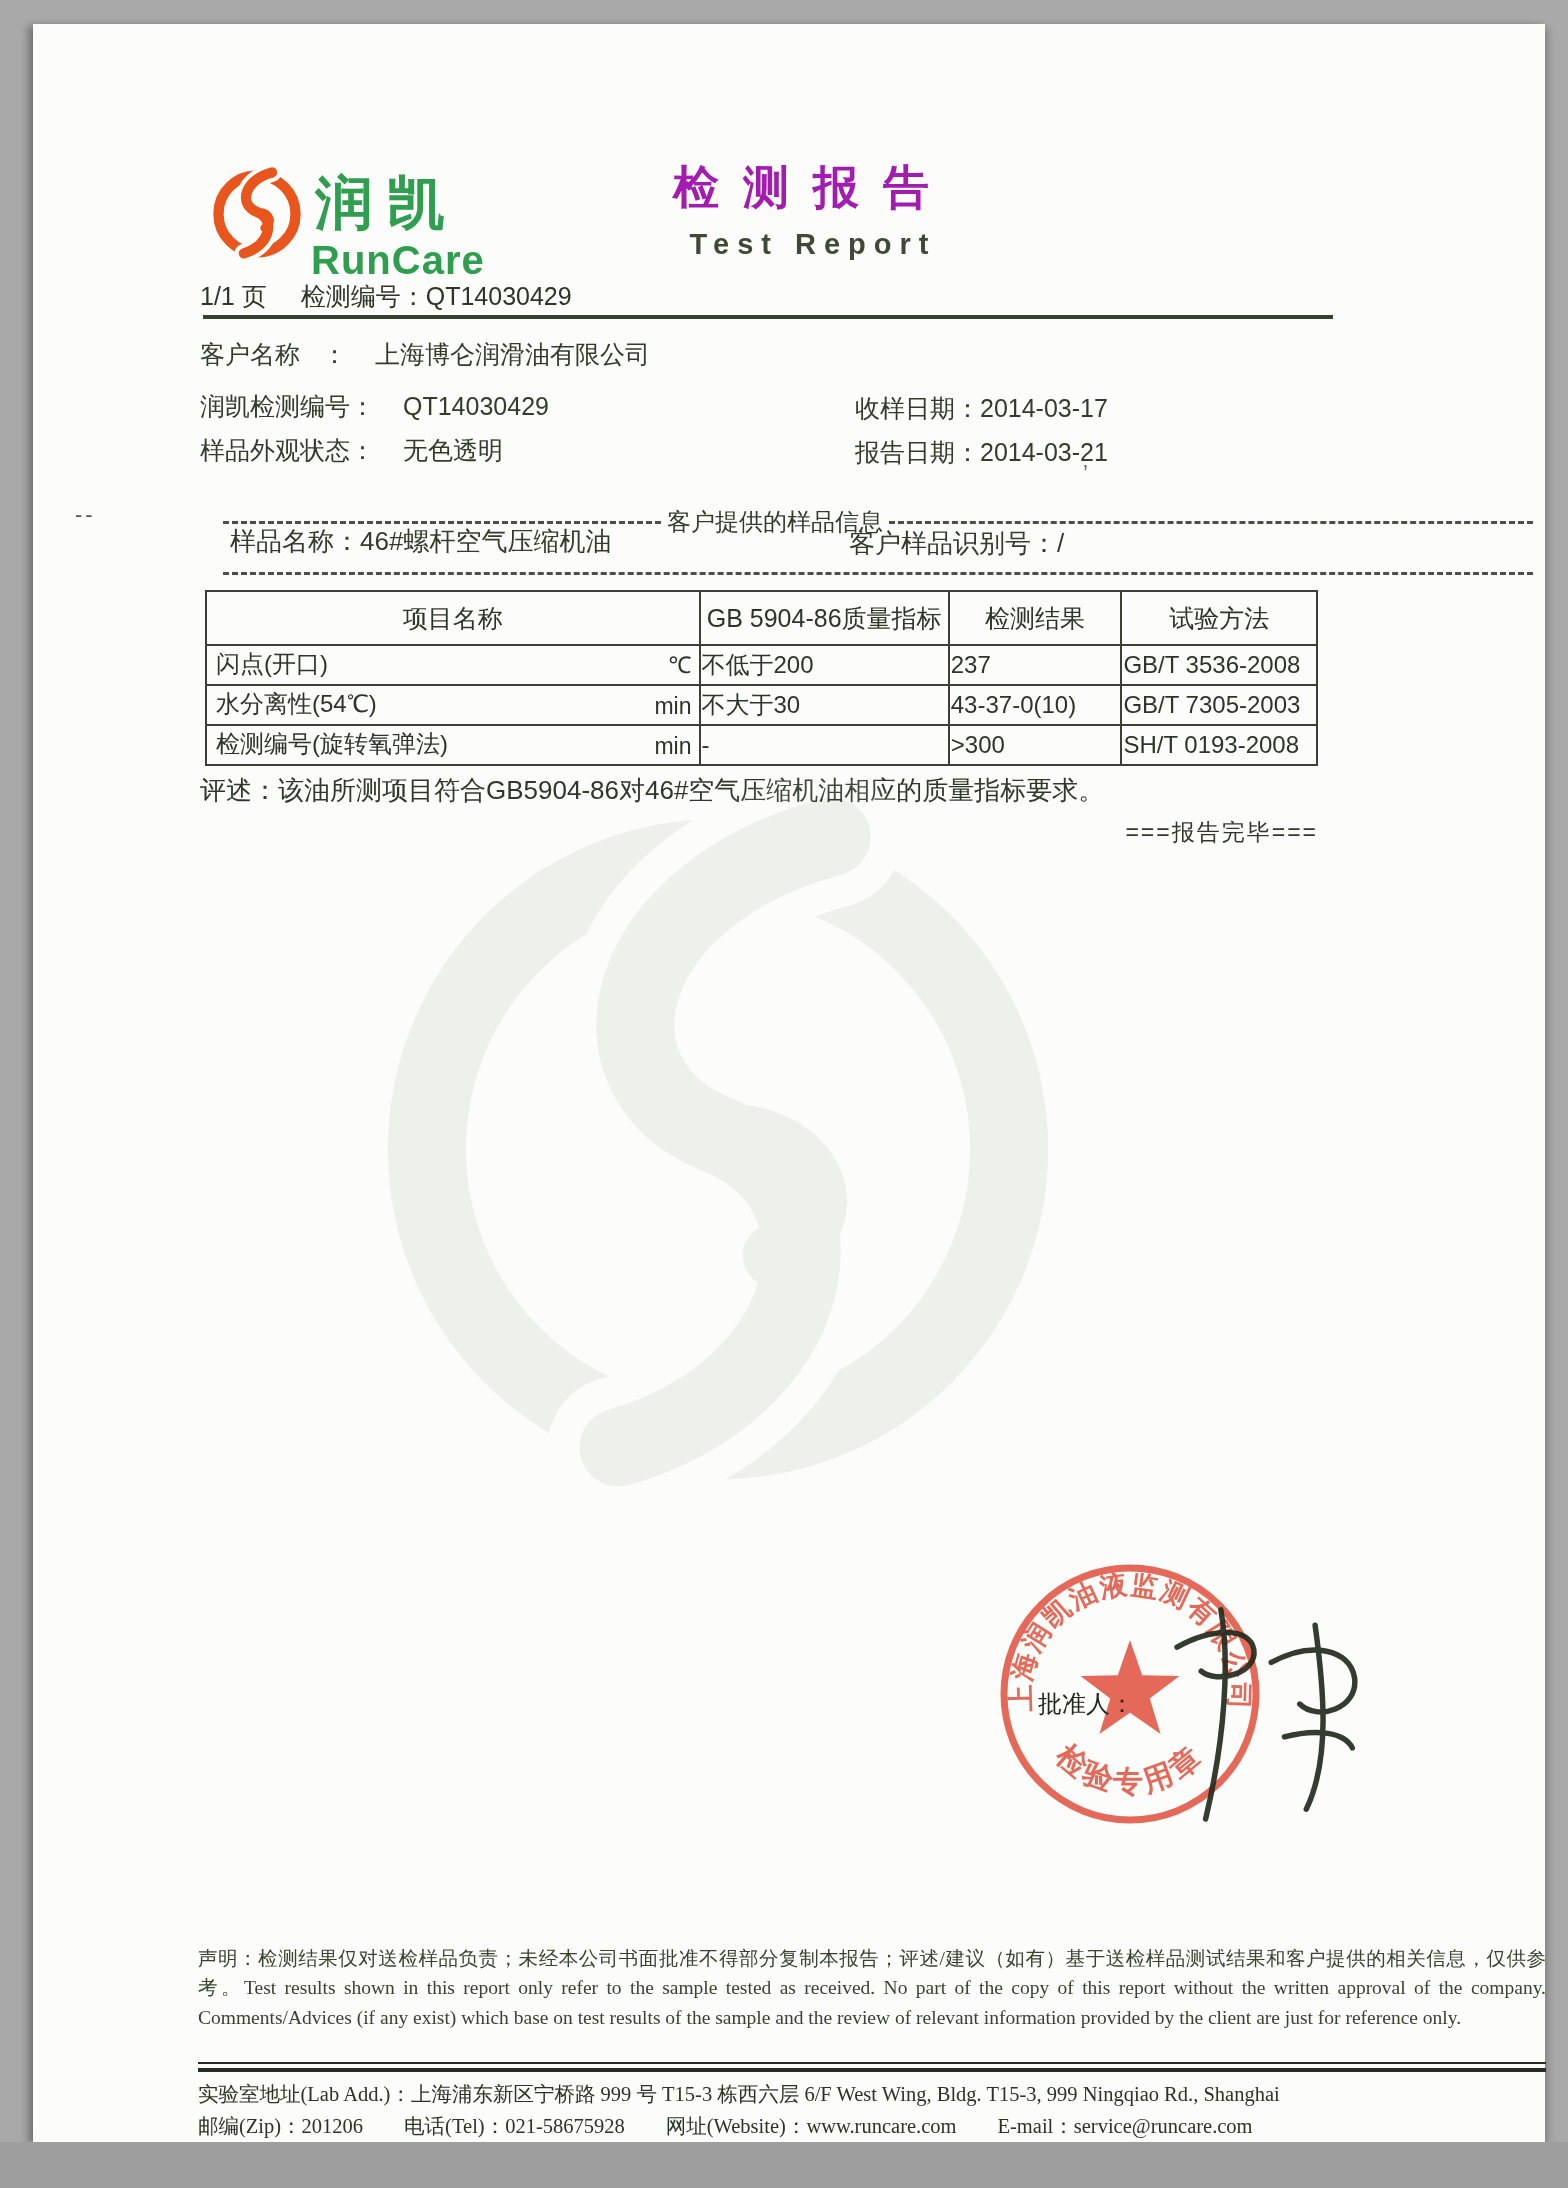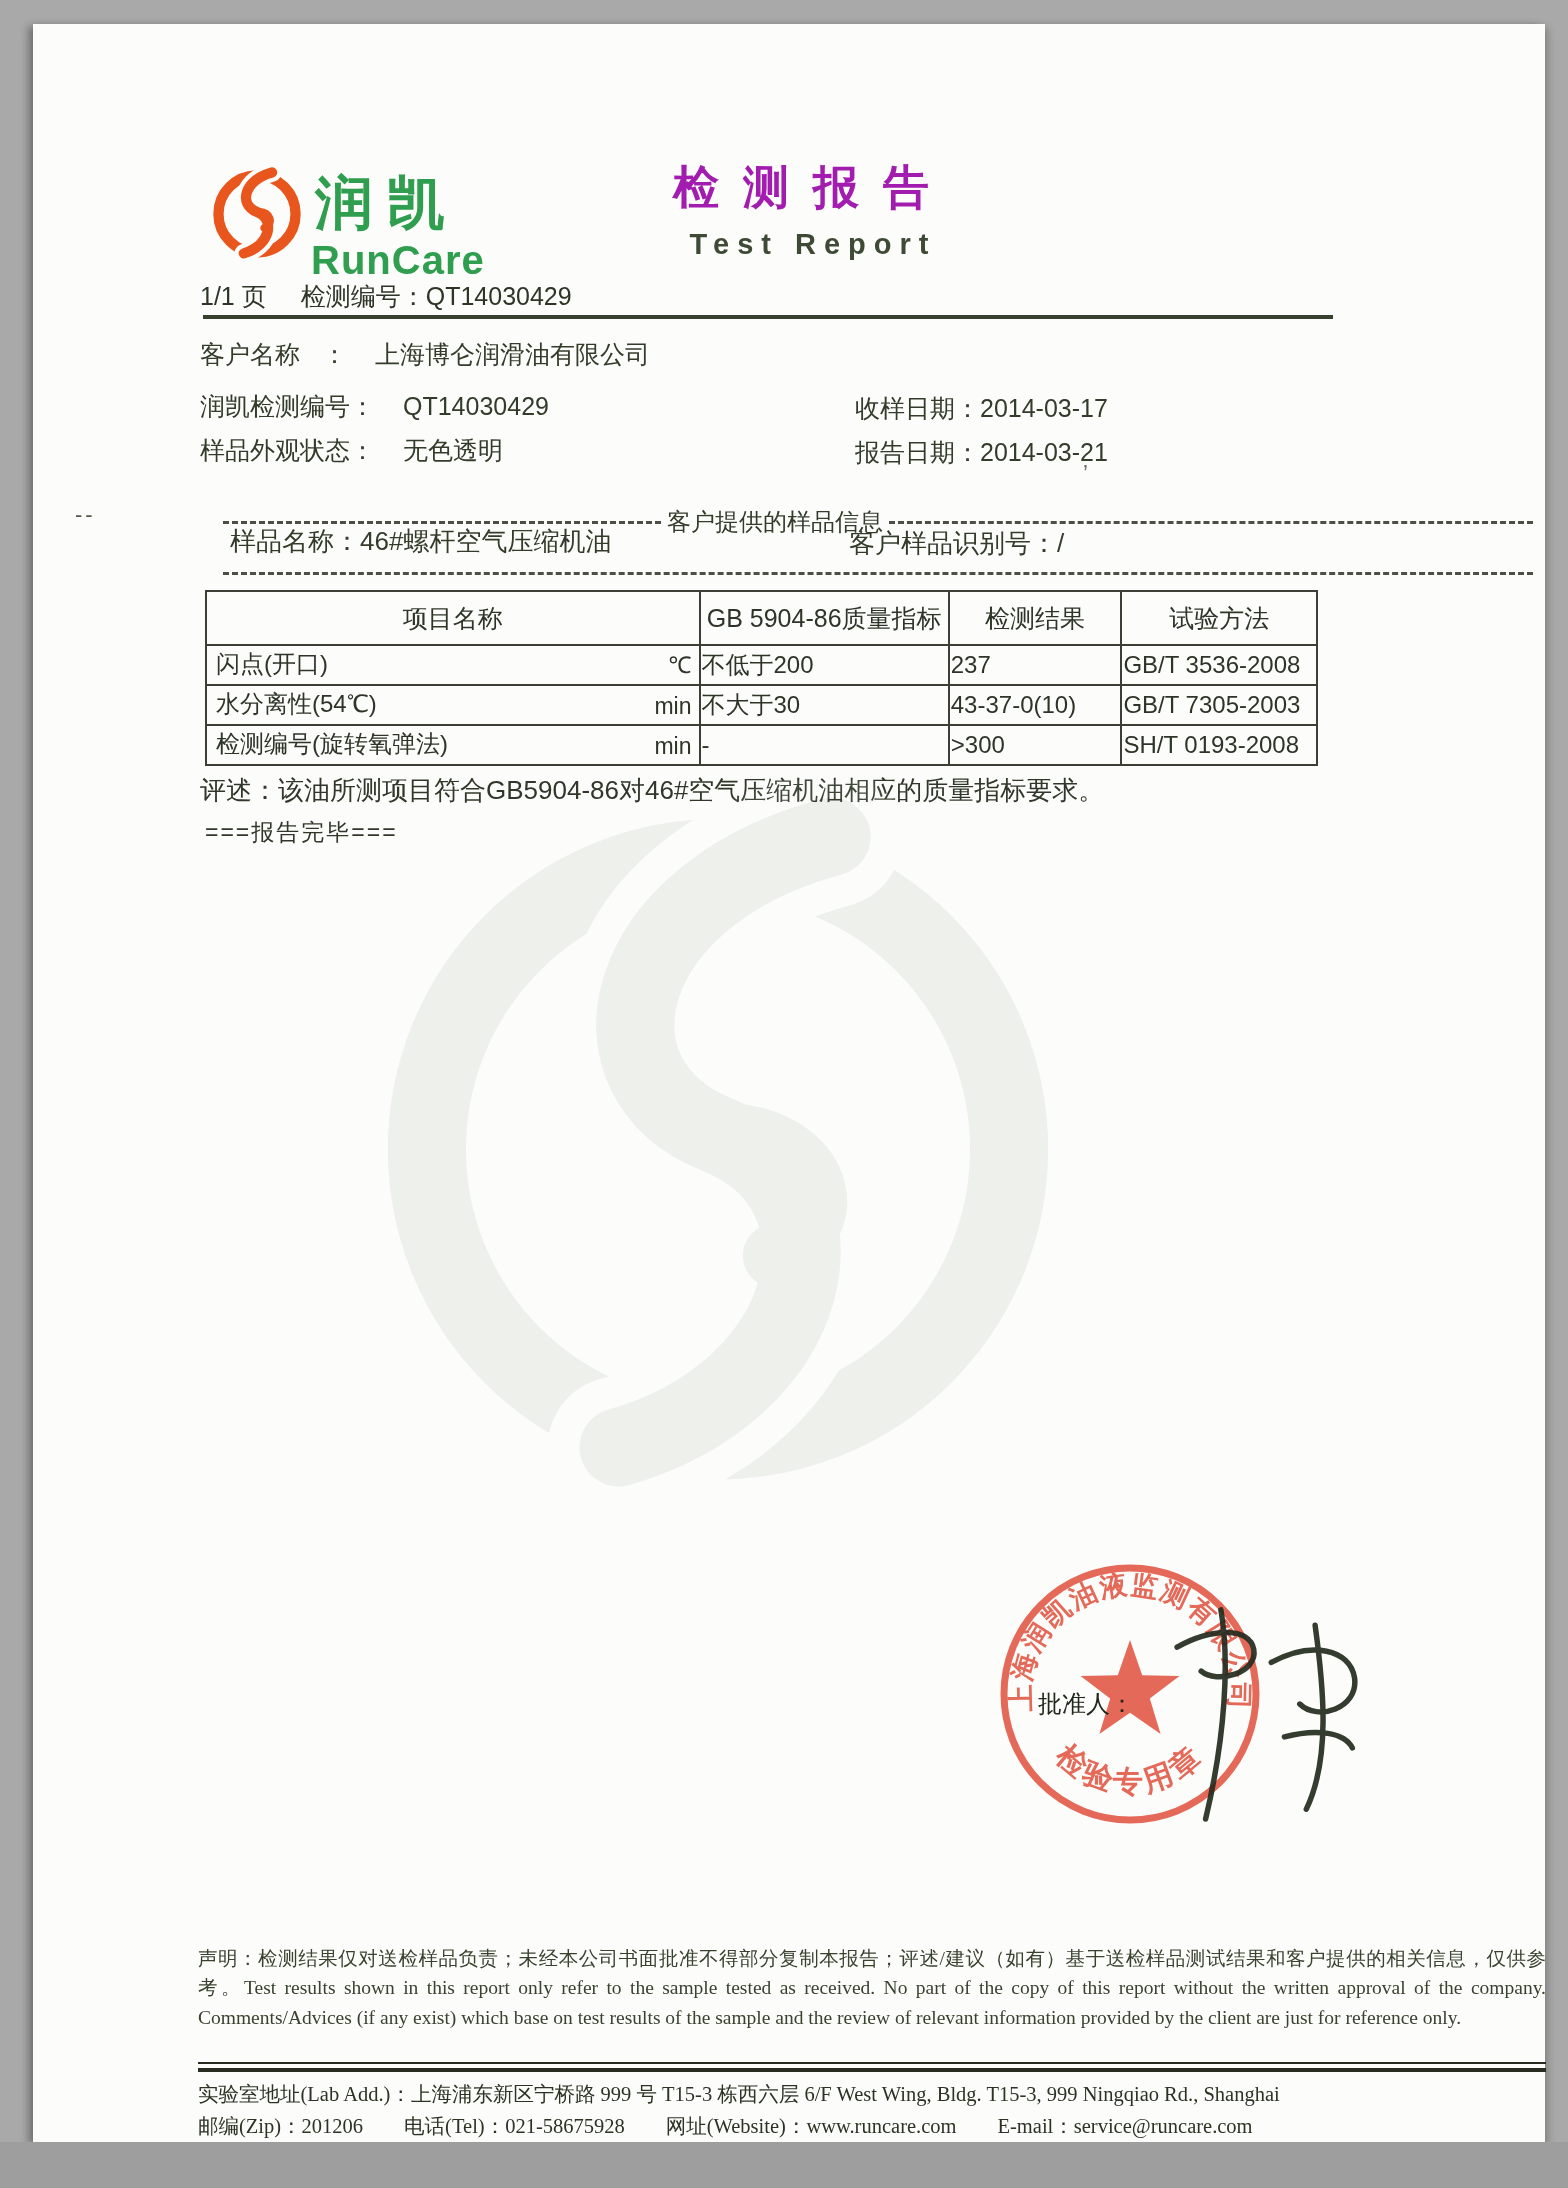--- a/index.html
+++ b/index.html
@@ -52,21 +52,21 @@
   .rtable{left:172px;top:566px;width:1113px;border:2px solid #3e3e36;border-collapse:collapse;table-layout:fixed;}
   .rtable td,.rtable th{border:2px solid #3e3e36;font-weight:normal;color:#2e3428;overflow:hidden;}
   .rtable th{height:50px;font-size:25px;}
   .rtable td{height:36px;font-size:24px;text-align:left;}
   .cell-item{display:flex;justify-content:space-between;align-items:flex-end;padding:0 6px 2px 8px;}
   .cell-item .nm{font-size:24px;}
   .cell-item .un{font-size:23px;}
   .c1{width:44.7%;} .c2{width:22.4%;} .c3{width:15.4%;} .c4{width:17.5%;}
 
   .comment{left:167px;top:749px;font-size:26px;color:#30372a;}
-  .endmark{left:172px;top:793px;width:1113px;text-align:left;font-size:23px;color:#30372a;letter-spacing:2px;}
+  .endmark{left:172px;top:793px;width:1113px;text-align:right;font-size:23px;color:#30372a;letter-spacing:2px;}
 
   
   .watermark{left:330px;top:756px;width:710px;height:710px;opacity:.08;}
 
   
   .stamp{left:947px;top:1520px;width:300px;height:300px;opacity:.88;}
   .approver{left:1005px;top:1664px;font-size:24px;color:#20261a;}
   .signature{left:1120px;top:1566px;width:230px;height:250px;}
 
   

